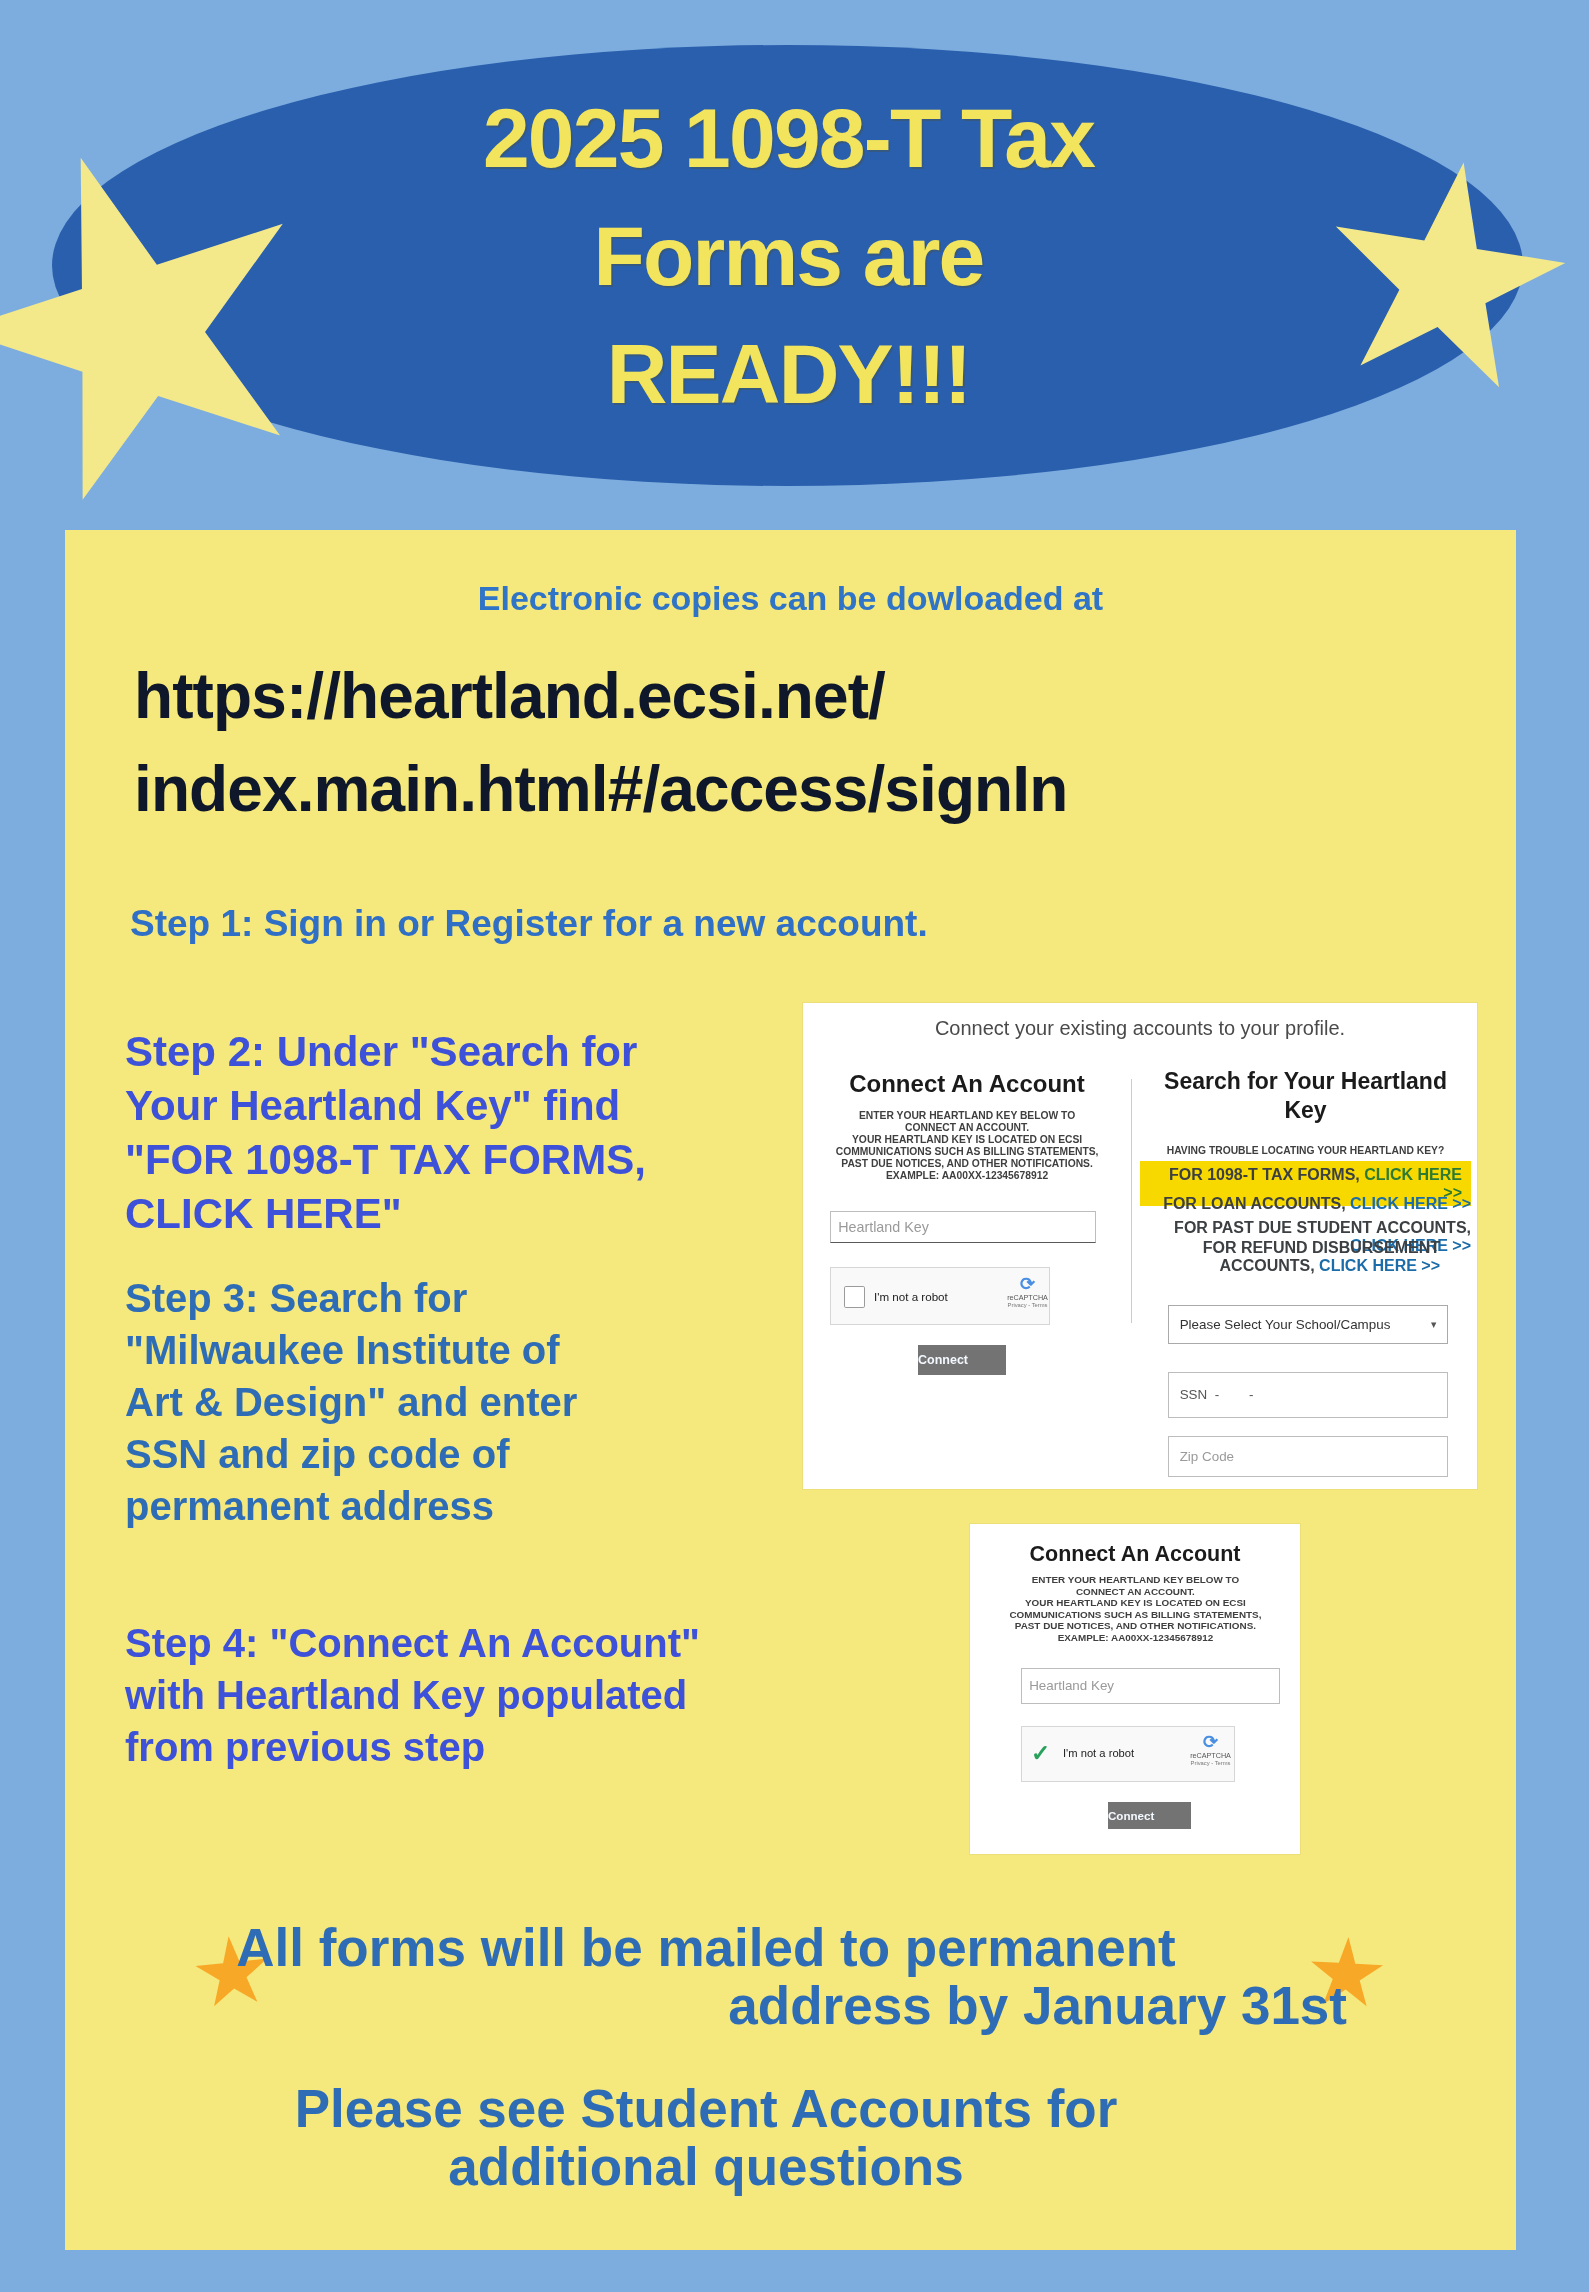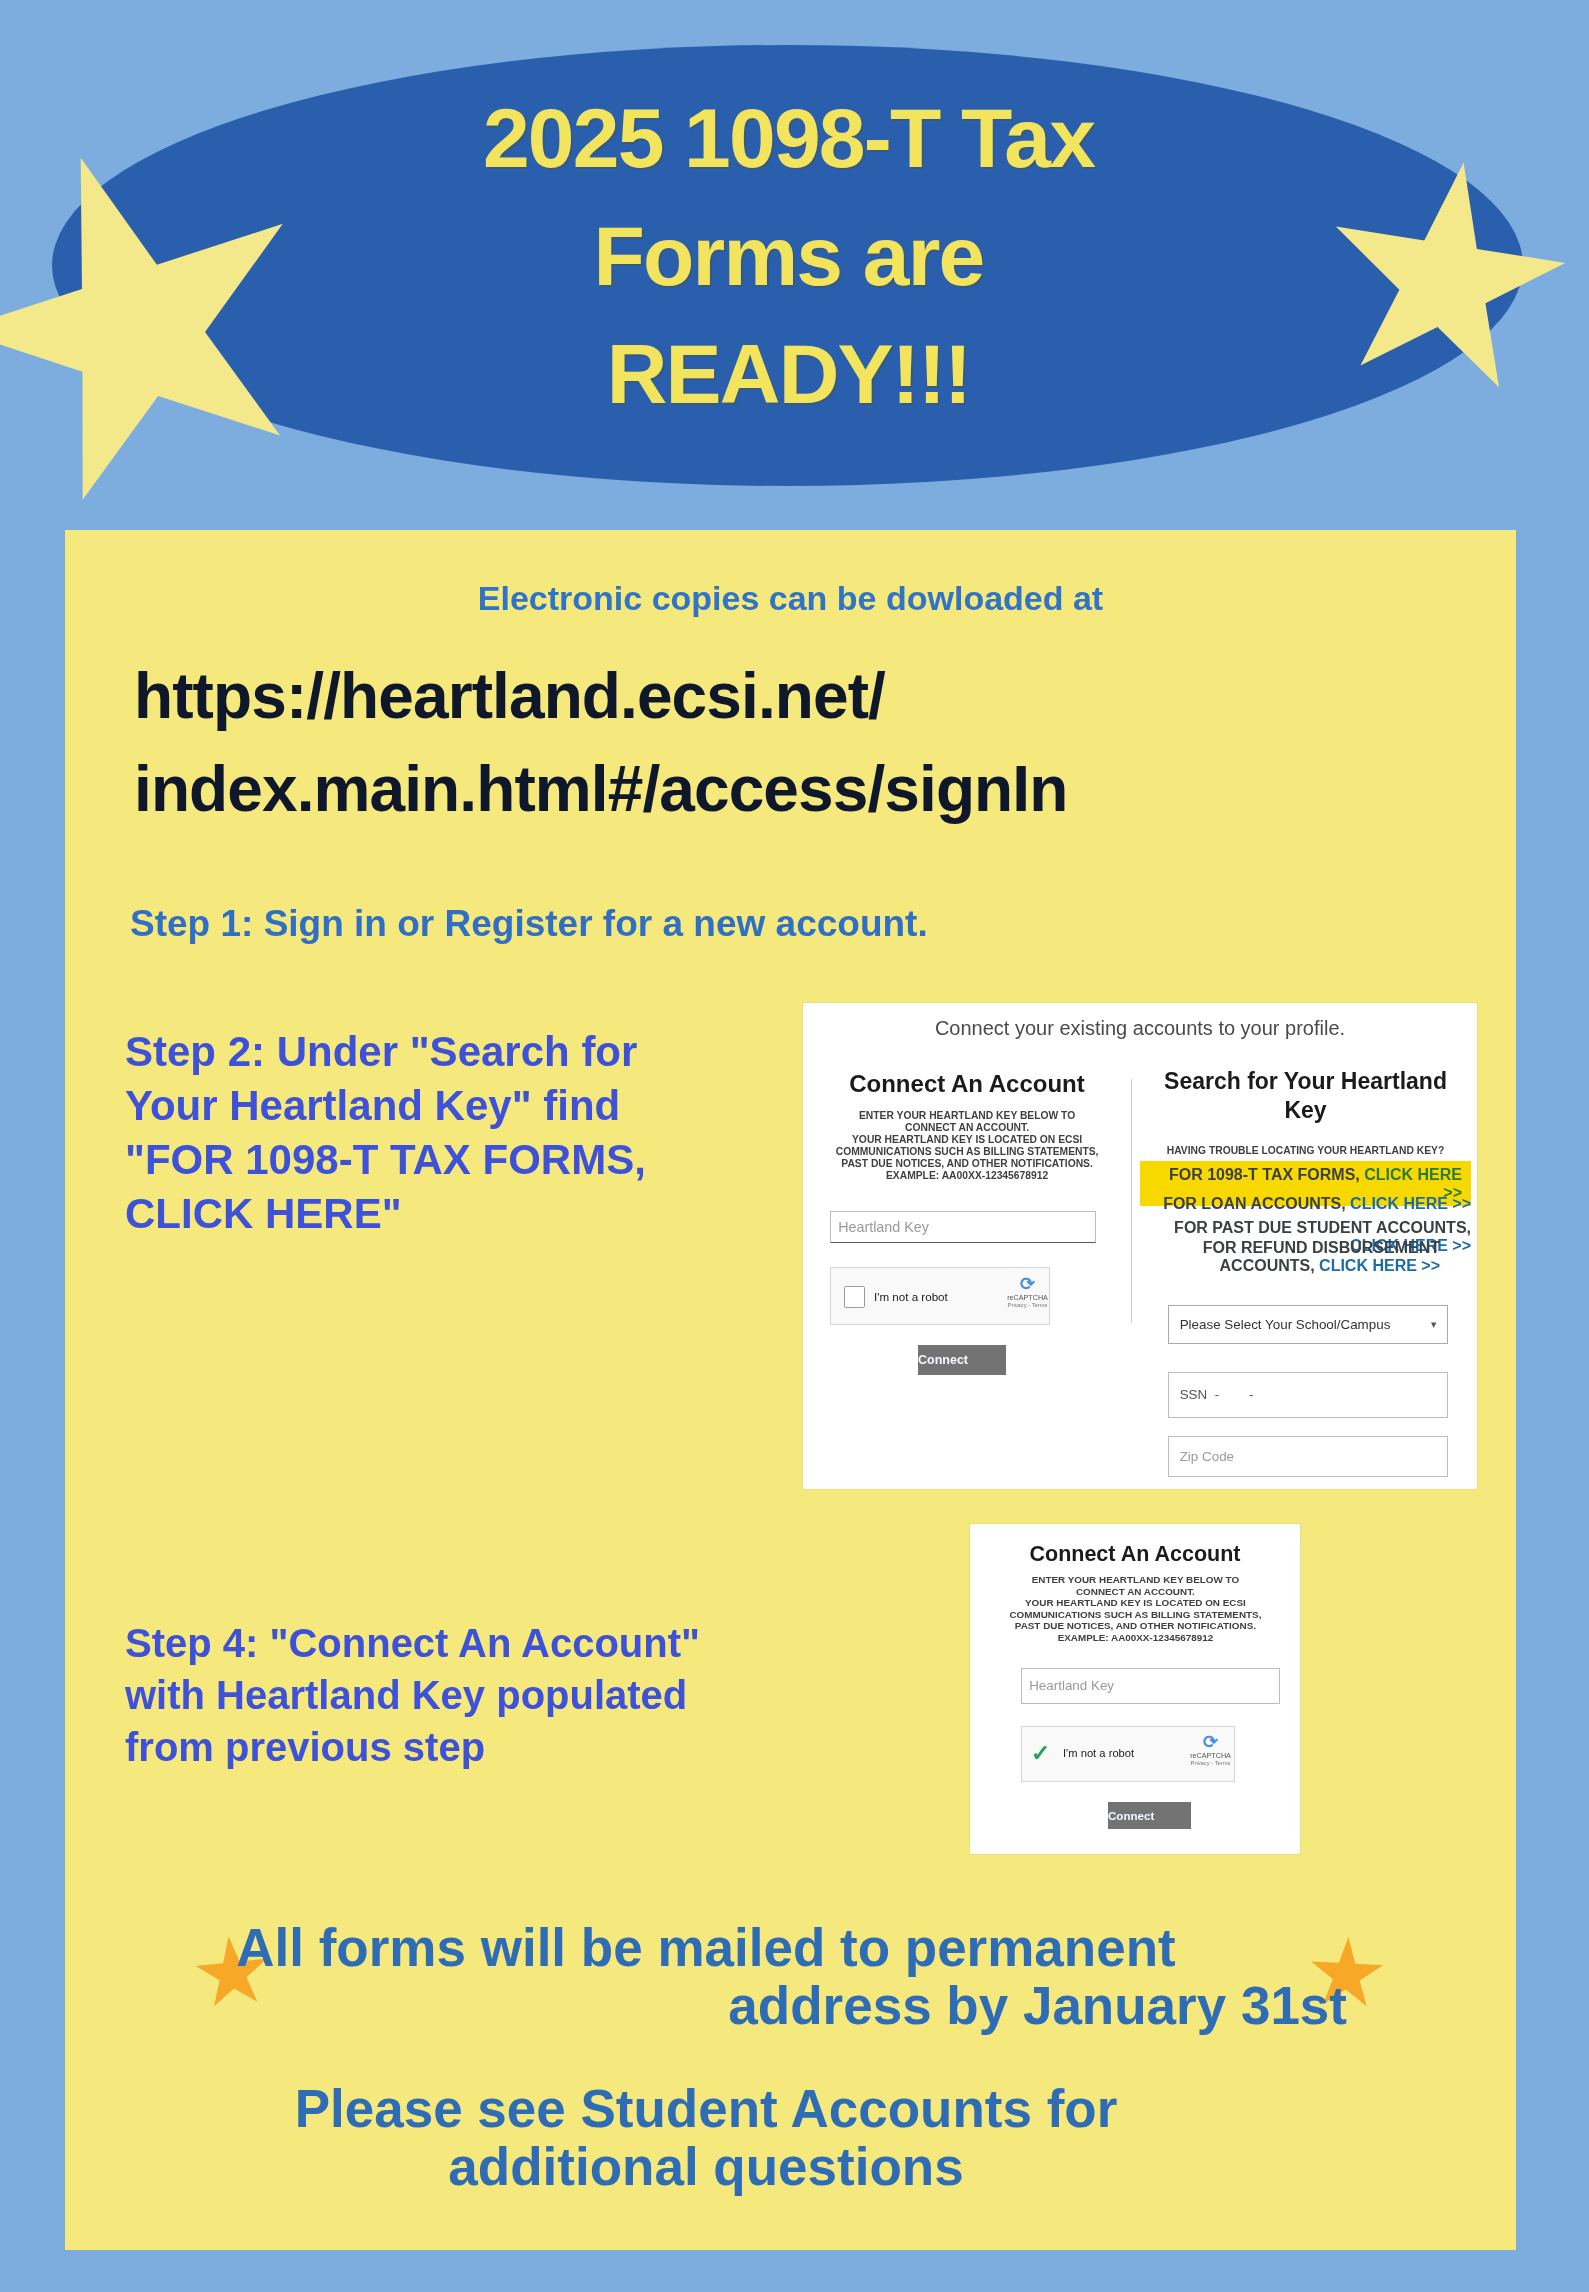--- a/index.html
+++ b/index.html
@@ -114,20 +114,27 @@
 
   <div class="abs step step1">Step 1: Sign in or Register for a new account.</div>
 
   <div class="abs step step2 step-indigo">
     <div>Step 2: Under "Search for</div>
     <div>Your Heartland Key" find</div>
     <div>"FOR 1098-T TAX FORMS,</div>
     <div>CLICK HERE"</div>
   </div>
 
+  <div class="abs step step3 step-blue">
+    <div>Step 3: Search for</div>
+    <div>"Milwaukee Institute of</div>
+    <div>Art &amp; Design" and enter</div>
+    <div>SSN and zip code of</div>
+    <div>permanent address</div>
+  </div>
 
   <div class="abs step step4 step-indigo">
     <div>Step 4: "Connect An Account"</div>
     <div>with Heartland Key populated</div>
     <div>from previous step</div>
   </div>
 
   <div class="abs card card1">
     <div class="abs shot-title">Connect your existing accounts to your profile.</div>
     <div class="abs vdivider"></div>

